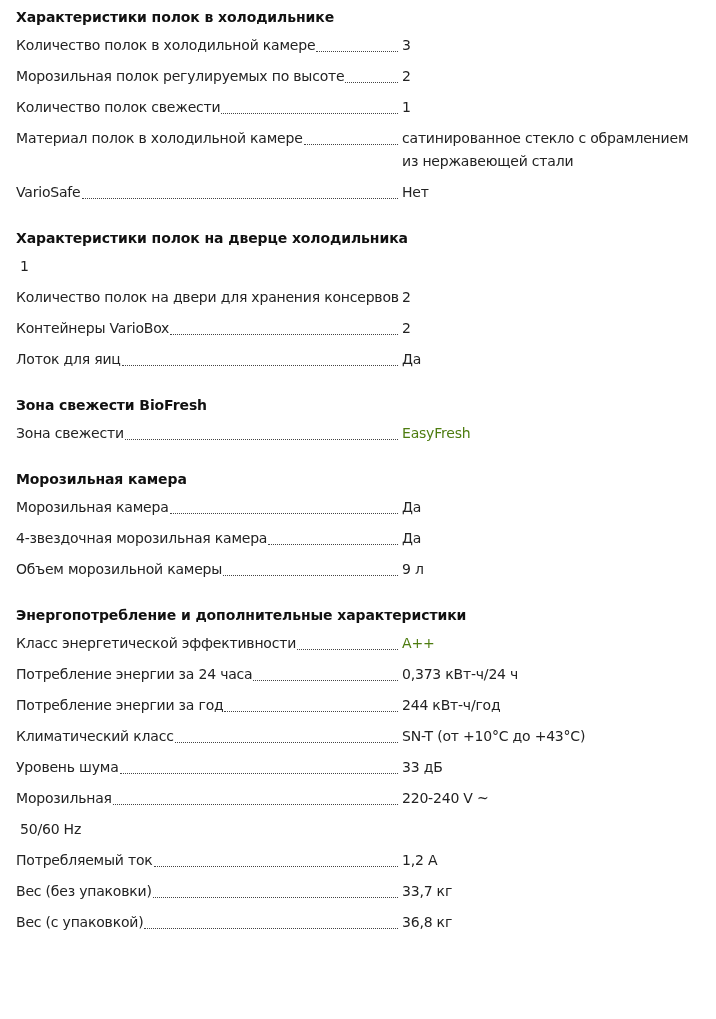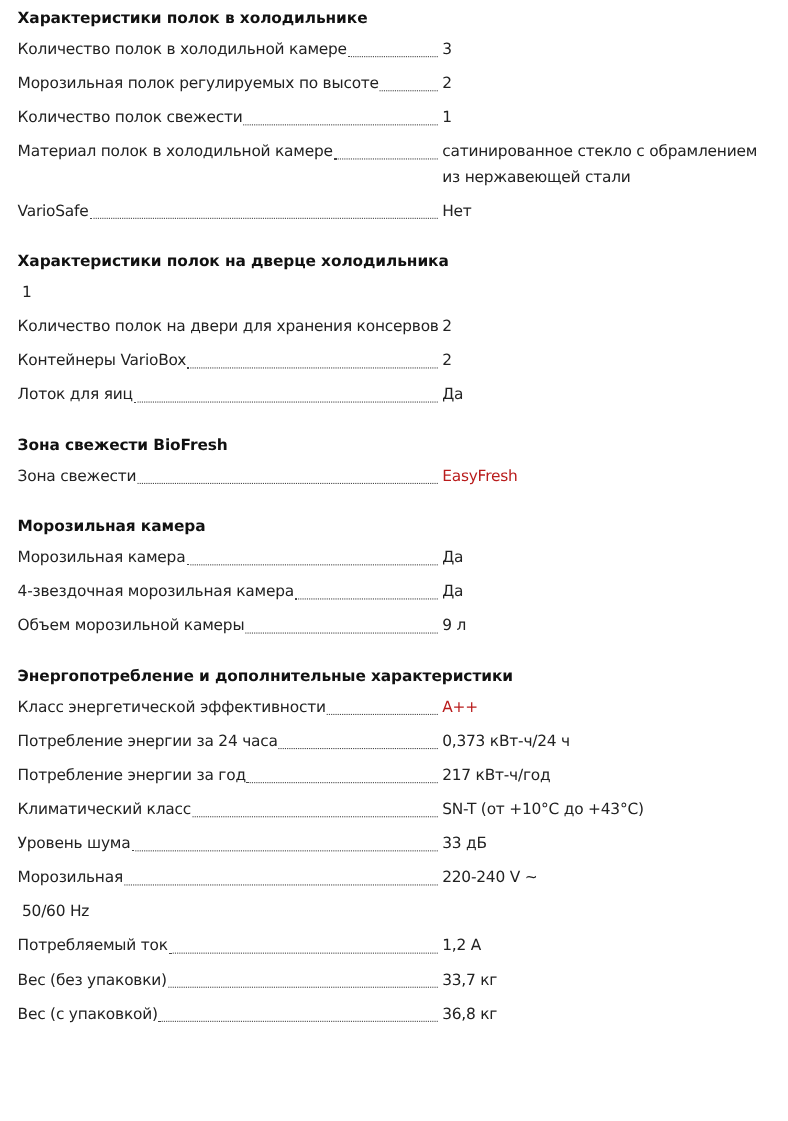--- a/index.html
+++ b/index.html
@@ -30,21 +30,21 @@
   .label-text { white-space: nowrap; letter-spacing: -0.2px; }
   .leader {
     flex: 1 1 auto; height: 0;
     border-bottom: 1px dotted #444444;
     margin-bottom: 5px; margin-left: 1px;
   }
   .value-cell {
     padding-left: 4px; width: 305px;
     letter-spacing: -0.2px;
   }
-  .value-muted { color: #b91c1c; }
+  .value-muted { color: #4d7c0f; }
   .gap-after { height: 14px; }
 </style>
 </head>
 <body>
 
 <div class="page">
 
   <div class="section">
     <h2 class="section-title">Характеристики полок в холодильнике</h2>
     <div class="row">
@@ -166,21 +166,21 @@
           <span class="label-text">Потребление энергии за 24 часа</span>
           <span class="leader"></span>
         </div>
       <div class="value-cell">0,373 кВт-ч/24 ч</div>
     </div>
     <div class="row">
       <div class="label-cell">
           <span class="label-text">Потребление энергии за год</span>
           <span class="leader"></span>
         </div>
-      <div class="value-cell">217 кВт-ч/год</div>
+      <div class="value-cell">244 кВт-ч/год</div>
     </div>
     <div class="row">
       <div class="label-cell">
           <span class="label-text">Климатический класс</span>
           <span class="leader"></span>
         </div>
       <div class="value-cell">SN-T (от +10°C до +43°C)</div>
     </div>
     <div class="row">
       <div class="label-cell">

